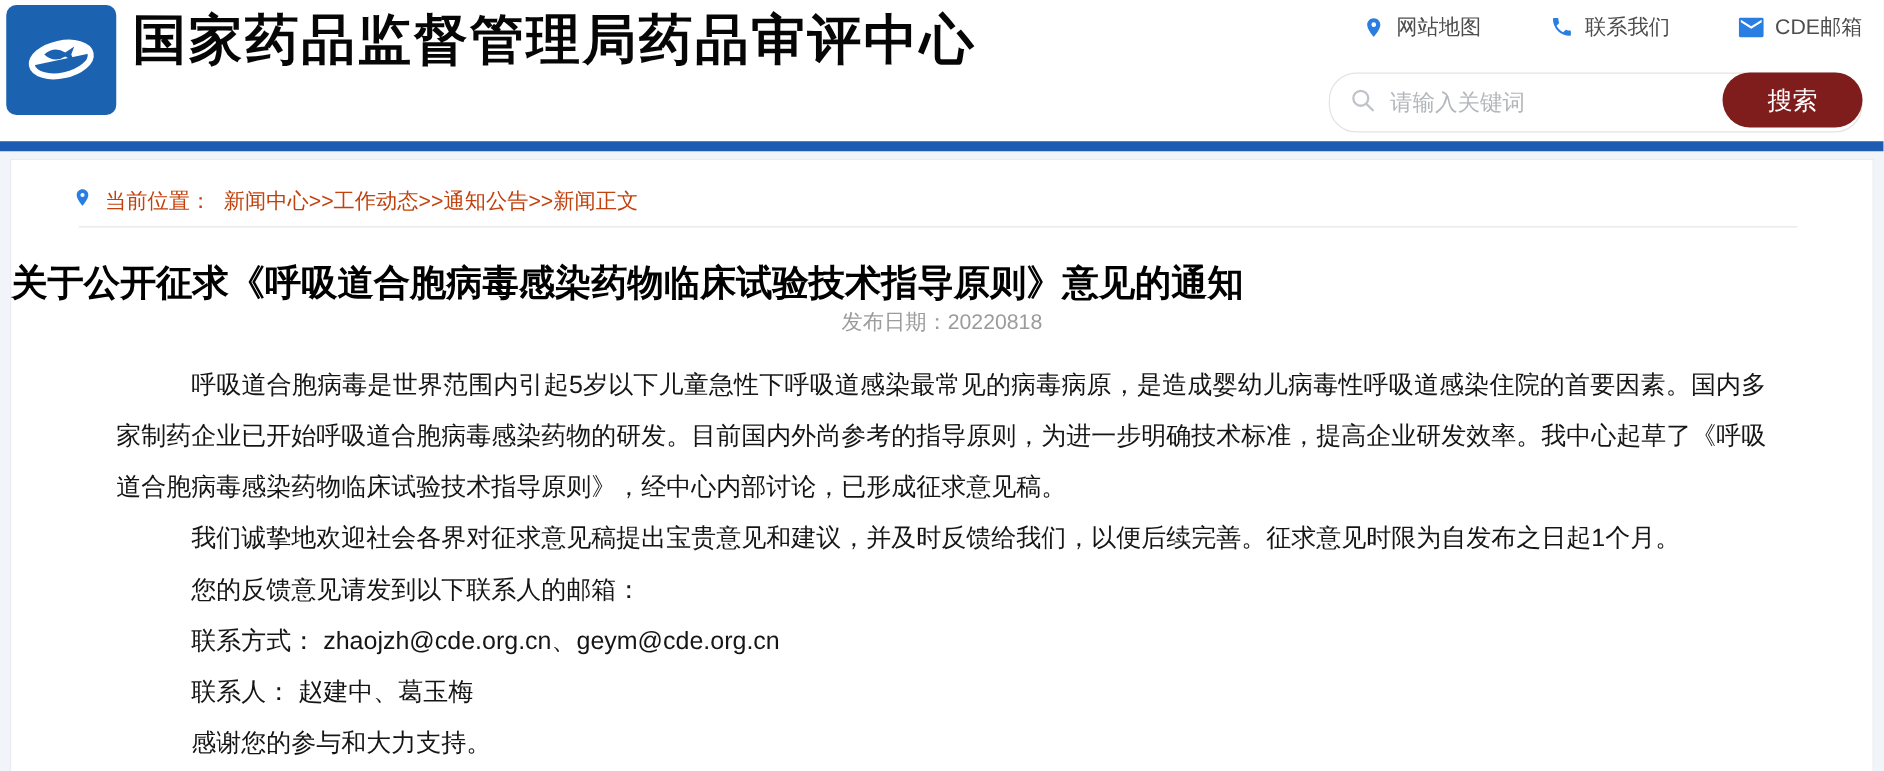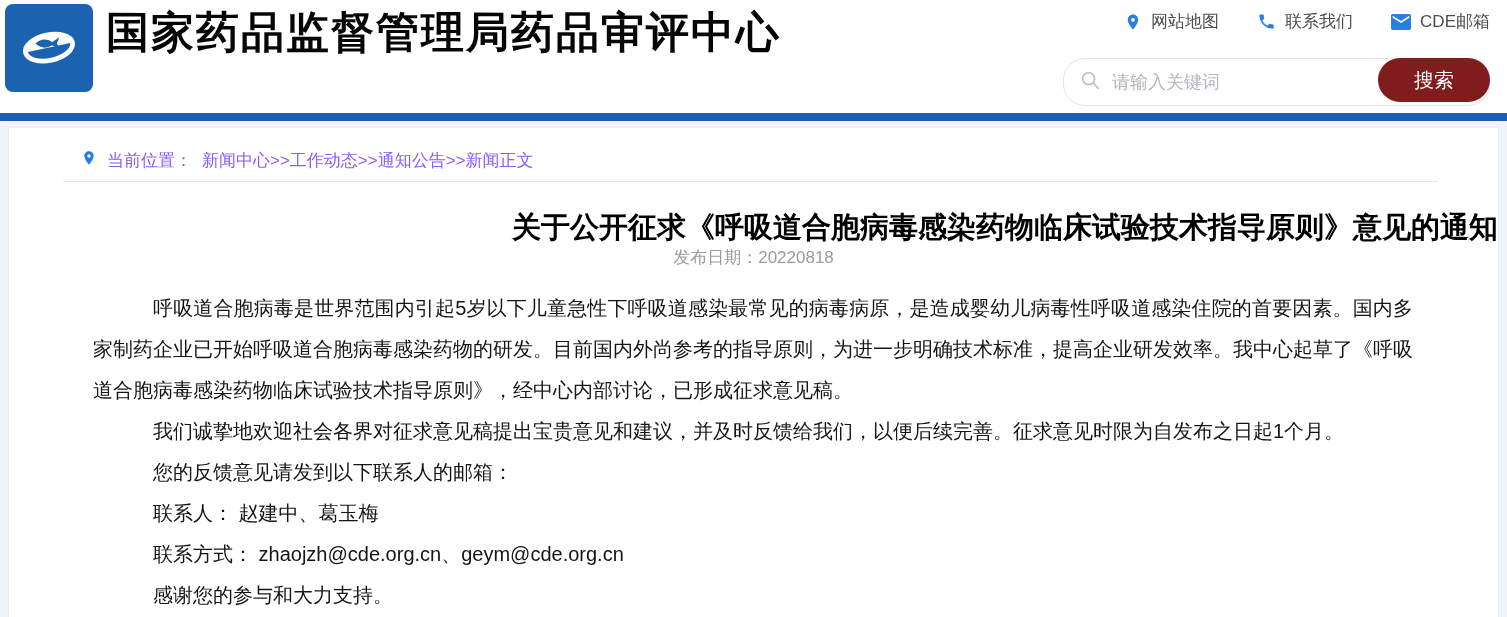--- a/index.html
+++ b/index.html
@@ -14,21 +14,21 @@
   .header { position:absolute; top:0; left:0; right:0; height:113px; background:#fff; }
   .logo {
     position:absolute; left:5px; top:4px; width:88px; height:88px;
     background:#1b62b1; border-radius:8px;
     display:flex; align-items:center; justify-content:center; cursor:pointer;
   }
   .brand { position:absolute; left:106px; top:8px; }
   .brand-cn { font-size:43px; font-weight:bold; color:#060606; letter-spacing:2px; line-height:48px; white-space:nowrap; }
   .brand-en { font-size:26px; font-weight:bold; color:#2f51c5; letter-spacing:0.5px; margin-top:6px; white-space:nowrap; }
 
-  .quick-links { position:absolute; top:10px; right:17px; display:flex; gap:38px; align-items:center; }
+  .quick-links { position:absolute; top:10px; right:17px; display:flex; gap:55px; align-items:center; }
   .qlink { display:flex; align-items:center; gap:9px; font-size:17px; color:#4d4d4d; cursor:pointer; white-space:nowrap; }
   .qlink svg { display:block; }
 
   .search { position:absolute; top:58px; left:1063px; width:427px; height:48px; }
   .search-input {
     position:absolute; inset:0; width:100%; height:100%;
     border:1px solid #e3e4e6; border-radius:22px; background:#fff;
     padding:0 120px 0 48px; font-size:18px; color:#333;
     font-family:"Liberation Sans", sans-serif; outline:none;
   }
@@ -41,25 +41,25 @@
   }
 
   
   .blue-bar { position:absolute; top:113px; left:0; width:100%; height:8px; background:#1e5bb2; }
 
   
   .card {
     position:absolute; left:8px; right:8px; top:127px; bottom:0;
     background:#fff; border:1px solid #e9edf3; border-bottom:none;
   }
-  .crumbs { display:flex; align-items:center; gap:10px; padding:17px 0 0 72px; font-size:17px; color:#8b5cf6; height:47px; }
+  .crumbs { display:flex; align-items:center; gap:10px; padding:17px 0 0 49px; font-size:17px; color:#c2410c; height:47px; }
   .crumb-text { cursor:pointer; }
   .crumb-divider { margin:6px 60px 0 54px; border-bottom:1px solid #e4e7ec; }
 
-  .a-title { margin-top:26px; text-align:right; font-size:29px; font-weight:bold; color:#000; line-height:38px; }
+  .a-title { margin-top:26px; text-align:left; font-size:29px; font-weight:bold; color:#000; line-height:38px; }
   .a-date  { text-align:center; font-size:17px; color:#9b9b9b; height:22px; }
 
   .a-body { margin:20px 85px 0 84px; font-size:20px; line-height:41px; color:#151515; text-align:justify; }
   .a-body p { margin:0; text-indent:60px; }
 </style>
 </head>
 <body>
 
 <div class="page">
 
@@ -135,19 +135,19 @@
     </div>
     <div class="crumb-divider"></div>
 
     <div class="a-title">关于公开征求《呼吸道合胞病毒感染药物临床试验技术指导原则》意见的通知</div>
     <div class="a-date">发布日期：20220818</div>
 
     <div class="a-body">
       <p>呼吸道合胞病毒是世界范围内引起5岁以下儿童急性下呼吸道感染最常见的病毒病原，是造成婴幼儿病毒性呼吸道感染住院的首要因素。国内多家制药企业已开始呼吸道合胞病毒感染药物的研发。目前国内外尚参考的指导原则，为进一步明确技术标准，提高企业研发效率。我中心起草了《呼吸道合胞病毒感染药物临床试验技术指导原则》，经中心内部讨论，已形成征求意见稿。</p>
       <p>我们诚挚地欢迎社会各界对征求意见稿提出宝贵意见和建议，并及时反馈给我们，以便后续完善。征求意见时限为自发布之日起1个月。</p>
       <p>您的反馈意见请发到以下联系人的邮箱：</p>
+      <p>联系方式： zhaojzh@cde.org.cn、geym@cde.org.cn</p>
       <p>联系人： 赵建中、葛玉梅</p>
-      <p>联系方式： zhaojzh@cde.org.cn、geym@cde.org.cn</p>
       <p>感谢您的参与和大力支持。</p>
     </div>
 
   </div>
 </div>
 
 </body></html>

